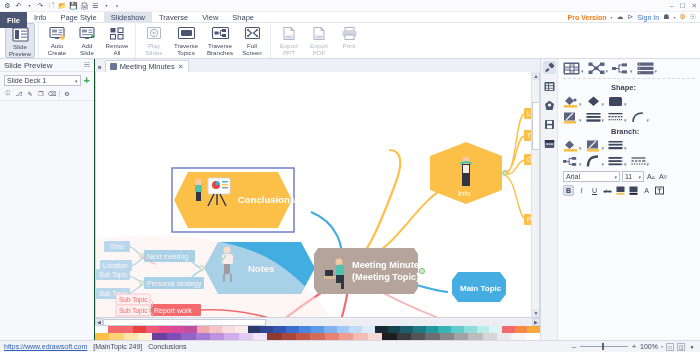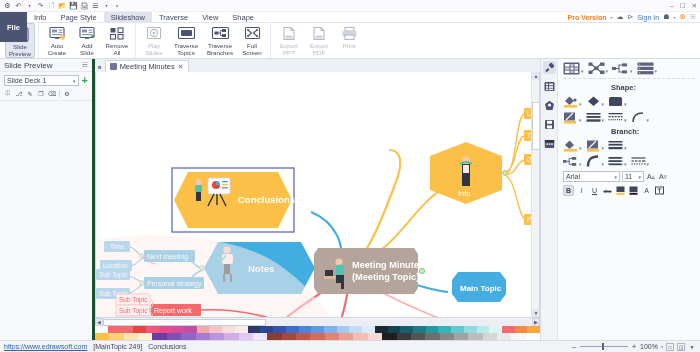--- a/index.html
+++ b/index.html
@@ -26,21 +26,21 @@
   }
   .winbtns { position:absolute; right:3px; top:0; display:flex; gap:6px; align-items:center; height:12px; }
   .winbtns span { font-size:6.5px; color:#6a7088; line-height:1; }
 
   
   .menubar {
     height:11px; display:flex; align-items:stretch; background:#ffffff; flex:0 0 11px;
     position:relative; border-bottom:1px solid #e3e6ef;
   }
   .menu-file {
-    background:#4b5572; color:#fff; font-size:7.5px; padding:15px 7px;
+    background:#4b5572; color:#fff; font-size:7.5px; padding:8px 7px;
     display:flex; align-items:center; font-weight:bold;
   }
   .menu-item {
     font-size:7.5px; padding:0 7px; display:flex; align-items:center; color:#41465c; cursor:default;
   }
   .menu-item.active { background:#dfe3ee; }
   .topright { margin-left:auto; display:flex; align-items:center; gap:4px; padding-right:4px; }
   .pro { color:#f07c1f; font-size:7px; font-weight:bold; }
   .tr-ic { font-size:7px; color:#5c6organ; color:#5c6278; }
   .signin { font-size:7px; color:#3d74c4; }
@@ -59,21 +59,21 @@
   .rbtn.wide { width:34px; }
   .rbtn.sel { background:#e2e6f0; border:1px solid #c2c8da; border-radius:2px; }
   .rbtn .glyph { height:17px; display:flex; align-items:center; justify-content:center; }
   .rbtn .lbl { font-size:6.2px; line-height:6.6px; text-align:center; color:#41465c; margin-top:1px; }
   .rbtn.disabled .lbl { color:#b3b8c7; }
 
   
   .main { flex:1; display:flex; min-height:0; }
 
   
-  .leftpanel { width:95px; background:#f7f8fb; border-right:3px solid #14532d; display:flex; flex-direction:column; }
+  .leftpanel { width:95px; background:#f7f8fb; border-right:1px solid #14532d; display:flex; flex-direction:column; }
   .panel-hdr {
     height:13px; display:flex; align-items:center; padding:0 4px; font-size:8px; color:#3a3f52;
     border-bottom:1px solid #e4e7f0; background:#f7f8fb;
   }
   .panel-hdr .pin { margin-left:auto; font-size:7px; color:#7a8098; }
   .deckrow { display:flex; align-items:center; gap:3px; padding:3px 4px 1px 4px; }
   .deckcombo {
     flex:1; height:11px; border:1px solid #bcc2d2; background:#fff; font-size:7px;
     display:flex; align-items:center; padding:0 2px; color:#3a3f52;
   }

